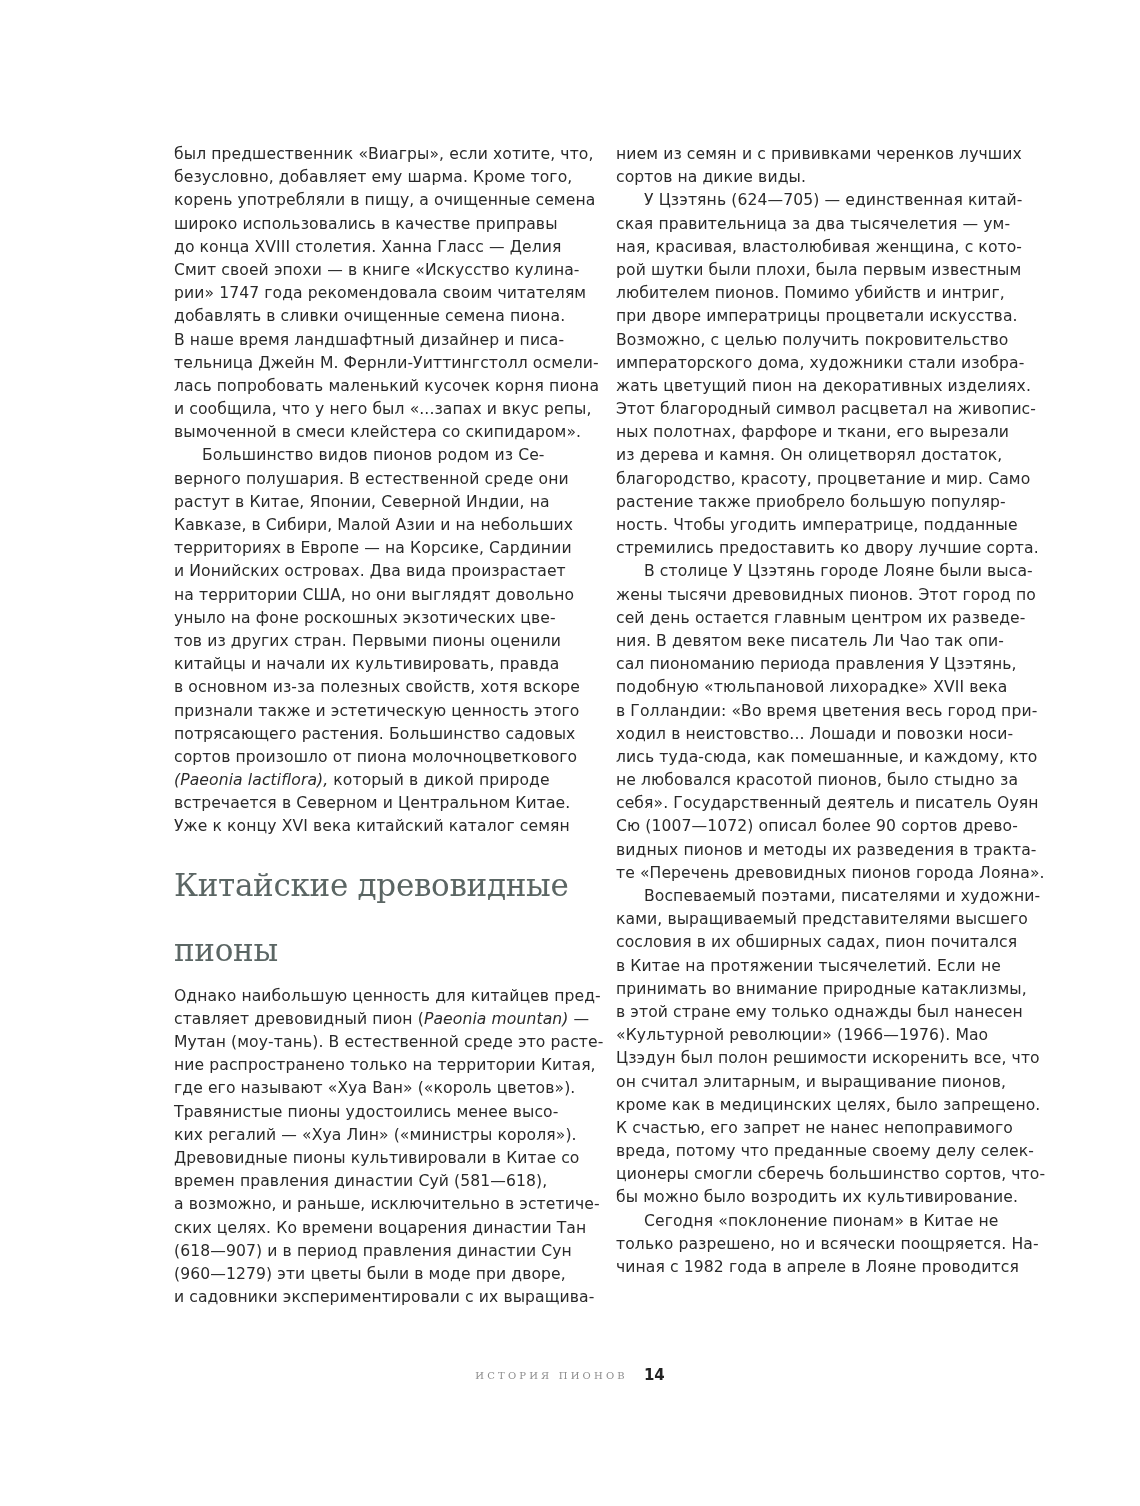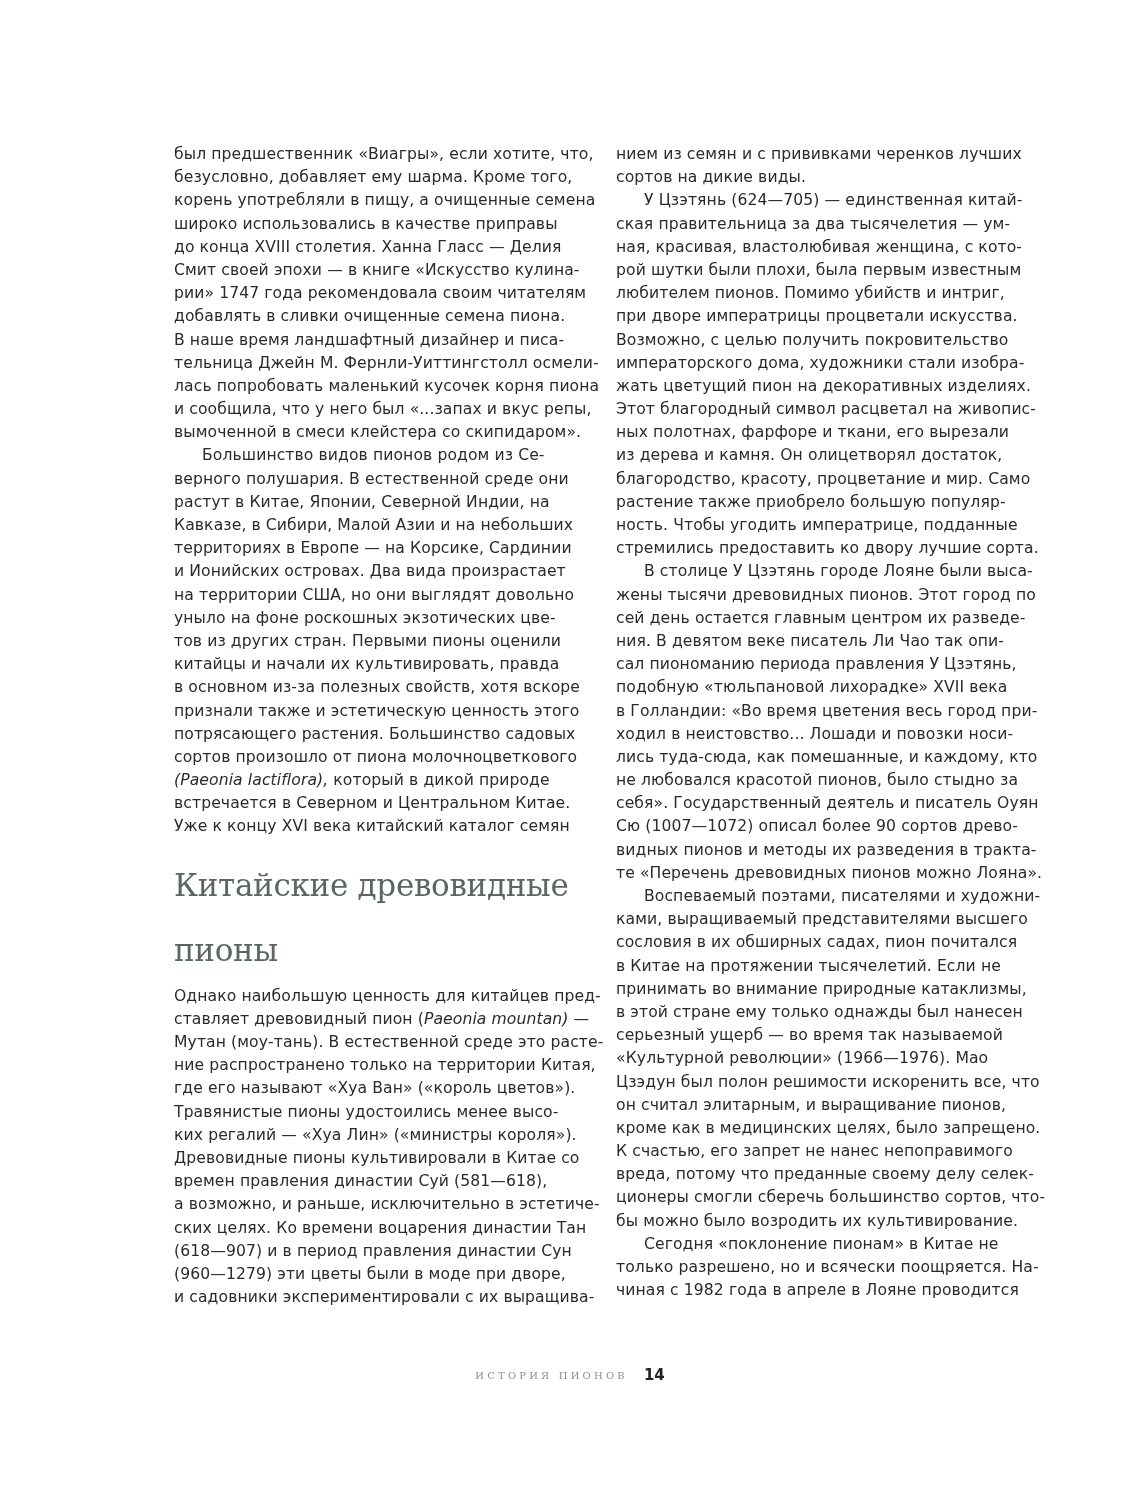--- a/index.html
+++ b/index.html
@@ -155,30 +155,29 @@
         <span class="line">ния. В девятом веке писатель Ли Чао так опи-</span>
         <span class="line">сал пиономанию периода правления У Цзэтянь,</span>
         <span class="line">подобную «тюльпановой лихорадке» XVII века</span>
         <span class="line">в Голландии: «Во время цветения весь город при-</span>
         <span class="line">ходил в неистовство... Лошади и повозки носи-</span>
         <span class="line">лись туда-сюда, как помешанные, и каждому, кто</span>
         <span class="line">не любовался красотой пионов, было стыдно за</span>
         <span class="line">себя». Государственный деятель и писатель Оуян</span>
         <span class="line">Сю (1007—1072) описал более 90 сортов древо-</span>
         <span class="line">видных пионов и методы их разведения в тракта-</span>
-        <span class="line">те «Перечень древовидных пионов можно Лояна».</span>
+        <span class="line">те «Перечень древовидных пионов города Лояна».</span>
       </div>
     <div id="r-p4">
         <span class="line indent">Воспеваемый поэтами, писателями и художни-</span>
         <span class="line">ками, выращиваемый представителями высшего</span>
         <span class="line">сословия в их обширных садах, пион почитался</span>
         <span class="line">в Китае на протяжении тысячелетий. Если не</span>
         <span class="line">принимать во внимание природные катаклизмы,</span>
         <span class="line">в этой стране ему только однажды был нанесен</span>
-        <span class="line">серьезный ущерб — во время так называемой</span>
         <span class="line">«Культурной революции» (1966—1976). Мао</span>
         <span class="line">Цзэдун был полон решимости искоренить все, что</span>
         <span class="line">он считал элитарным, и выращивание пионов,</span>
         <span class="line">кроме как в медицинских целях, было запрещено.</span>
         <span class="line">К счастью, его запрет не нанес непоправимого</span>
         <span class="line">вреда, потому что преданные своему делу селек-</span>
         <span class="line">ционеры смогли сберечь большинство сортов, что-</span>
         <span class="line">бы можно было возродить их культивирование.</span>
       </div>
     <div id="r-p5">

